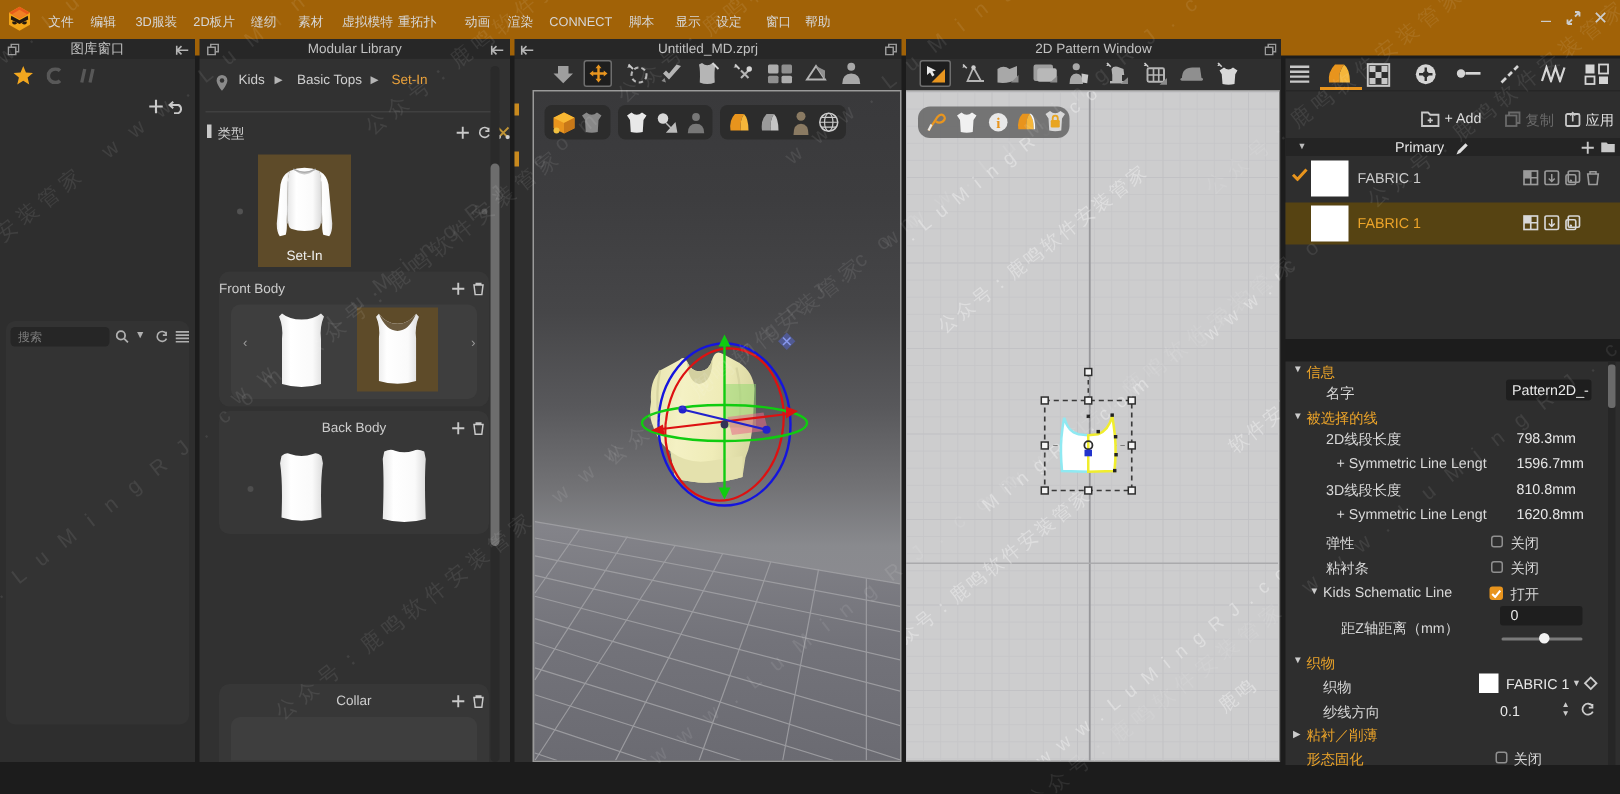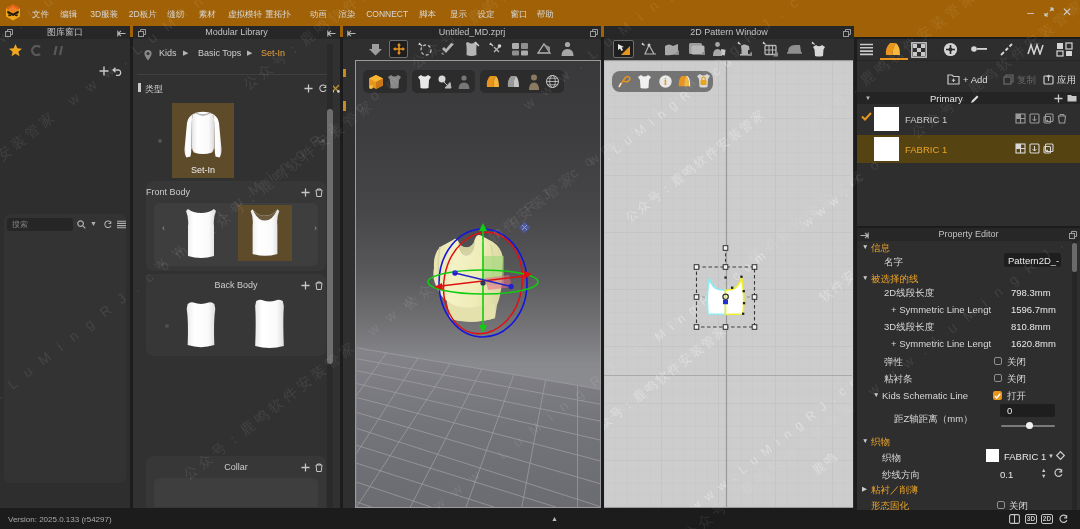--- a/index.html
+++ b/index.html
@@ -633,26 +633,20 @@
       <path d="M5.5 3 V8 M3.5 6 L5.5 8 L7.5 6" stroke="#d8d8d8" stroke-width="1" fill="none"></path>
     </svg>
     <svg class="abs" style="left:186px;top:8px" width="11" height="11" viewBox="0 0 11 11">
       <rect x="2.5" y="1" width="7.5" height="7.5" rx="1" fill="none" stroke="#d8d8d8" stroke-width="1.1"></rect>
       <rect x="1" y="3.5" width="6.5" height="6.5" rx="1" fill="none" stroke="#d8d8d8" stroke-width="1.1"></rect>
       <path d="M4.2 6.7 V8.2 M3.5 7.5 H5" stroke="#d8d8d8" stroke-width="0.9"></path>
     </svg>
   </div>
 </div>
 
-<div class="phead" style="left:857px;top:228px;width:223px;">Property Editor<svg class="abs" style="left:3px;top:3.5px" width="9" height="7" viewBox="0 0 9 7">
-        <path d="M0.5 3.5 H7.5 M5 0.8 L7.8 3.5 L5 6.2 M8.2 0.5 V6.5" stroke="#b5b5b5" stroke-width="1.1" fill="none"></path>
-      </svg><svg class="abs" style="left:212px;top:3px" width="8" height="8" viewBox="0 0 8 8">
-        <rect x="0.5" y="2.5" width="5" height="5" fill="none" stroke="#9a9a9a" stroke-width="1"></rect>
-        <path d="M2.5 2.5 V0.5 H7.5 V5.5 H5.5" fill="none" stroke="#9a9a9a" stroke-width="1"></path>
-      </svg></div>
 <div class="pbody" id="propedit" style="left:857px;top:241px;width:223px;height:269px;background:#2e2e2e;font-size:9.5px;color:#d8d8d8">
   <span class="abs" style="left:5px;top:2px;font-size:6.5px;color:#cccccc">▼</span>
   <span class="abs" style="left:14px;top:1px;color:#eca429">信息</span>
   <span class="abs" style="left:27px;top:15px">名字</span>
   <div class="abs" style="left:147px;top:12px;width:57px;height:14px;background:#1e1e1e;border-radius:2px">
     <span class="abs" style="left:4px;top:1.5px;color:#e8e8e8">Pattern2D_-</span>
   </div>
   <span class="abs" style="left:5px;top:33px;font-size:6.5px;color:#cccccc">▼</span>
   <span class="abs" style="left:14px;top:32px;color:#eca429">被选择的线</span>
   <span class="abs" style="left:27px;top:46px">2D线段长度</span>
@@ -702,33 +696,20 @@
   <span class="abs" style="left:5px;top:244px;font-size:6.5px;color:#cccccc">▶</span>
   <span class="abs" style="left:14px;top:243px;color:#eca429">粘衬／削薄</span>
   <span class="abs" style="left:14px;top:259px;color:#eca429">形态固化</span>
   <div class="abs" style="left:140px;top:260px;width:8px;height:8px;border:1px solid #8f8f8f;border-radius:2px"></div>
   <span class="abs" style="left:152px;top:259px">关闭</span>
 
   <div class="abs" style="left:215px;top:0;width:5px;height:269px;background:#262626"></div>
   <div class="abs" style="left:215px;top:2px;width:5px;height:29px;background:#6a6a6a;border-radius:2px"></div>
 </div>
 
-<div class="abs" id="statusbar" style="left:0;top:510px;width:1080px;height:19px;background:#1c1c1c">
-  <span style="position:absolute;left:8px;top:5px;font-size:8px;color:#a8a8a8">Version: 2025.0.133 (r54297)</span>
-  <span style="position:absolute;left:551px;top:5px;font-size:7px;color:#bbbbbb">▲</span>
-  <svg class="abs" style="left:1009px;top:4px" width="11" height="10" viewBox="0 0 11 10">
-    <rect x="0.6" y="0.6" width="9.8" height="8.8" rx="1.5" fill="none" stroke="#c5c5c5" stroke-width="1.1"></rect>
-    <path d="M5.5 0.6 V9.4" stroke="#c5c5c5" stroke-width="1.1"></path>
-  </svg>
-  <div class="abs" style="left:1025px;top:4px;width:12px;height:10px;border:1px solid #c5c5c5;border-radius:2px;color:#c5c5c5;font-size:6.5px;font-weight:bold;text-align:center;line-height:8px">3D</div>
-  <div class="abs" style="left:1041px;top:4px;width:12px;height:10px;border:1px solid #c5c5c5;border-radius:2px;color:#c5c5c5;font-size:6.5px;font-weight:bold;text-align:center;line-height:8px">2D</div>
-  <svg class="abs" style="left:1058px;top:4px" width="10" height="10" viewBox="0 0 11 9">
-    <path d="M9.5 2 A4 4 0 1 0 9.8 6 M9.5 0.5 V3.2 H6.8" stroke="#c5c5c5" stroke-width="1.3" fill="none"></path>
-  </svg>
-</div>
 
 <div class="abs" id="wm" style="left:0;top:0;width:1080px;height:529px;overflow:hidden;pointer-events:none">
   <div class="wmline" style="left:-60px;top:430px">w w w . L u M i n g R J . c o m　公众号：鹿鸣软件安装管家</div>
   <div class="wmline" style="left:180px;top:470px">公众号：鹿鸣软件安装管家　w w w . L u M i n g R J . c o m</div>
   <div class="wmline" style="left:430px;top:500px">w w w . L u M i n g R J . c o m　公众号：鹿鸣软件安装管家</div>
   <div class="wmline" style="left:680px;top:530px">公众号：鹿鸣软件安装管家　w w w . L u M i n g R J . c o m</div>
   <div class="wmline" style="left:-120px;top:240px">公众号：鹿鸣软件安装管家　w w w . L u M i n g R J . c o m</div>
   <div class="wmline" style="left:150px;top:260px">w w w . L u M i n g R J . c o m　公众号：鹿鸣软件安装管家</div>
   <div class="wmline" style="left:400px;top:300px">公众号：鹿鸣软件安装管家　w w w . L u M i n g R J . c o m</div>
   <div class="wmline" style="left:650px;top:330px">w w w . L u M i n g R J . c o m　公众号：鹿鸣软件安装管家</div>

